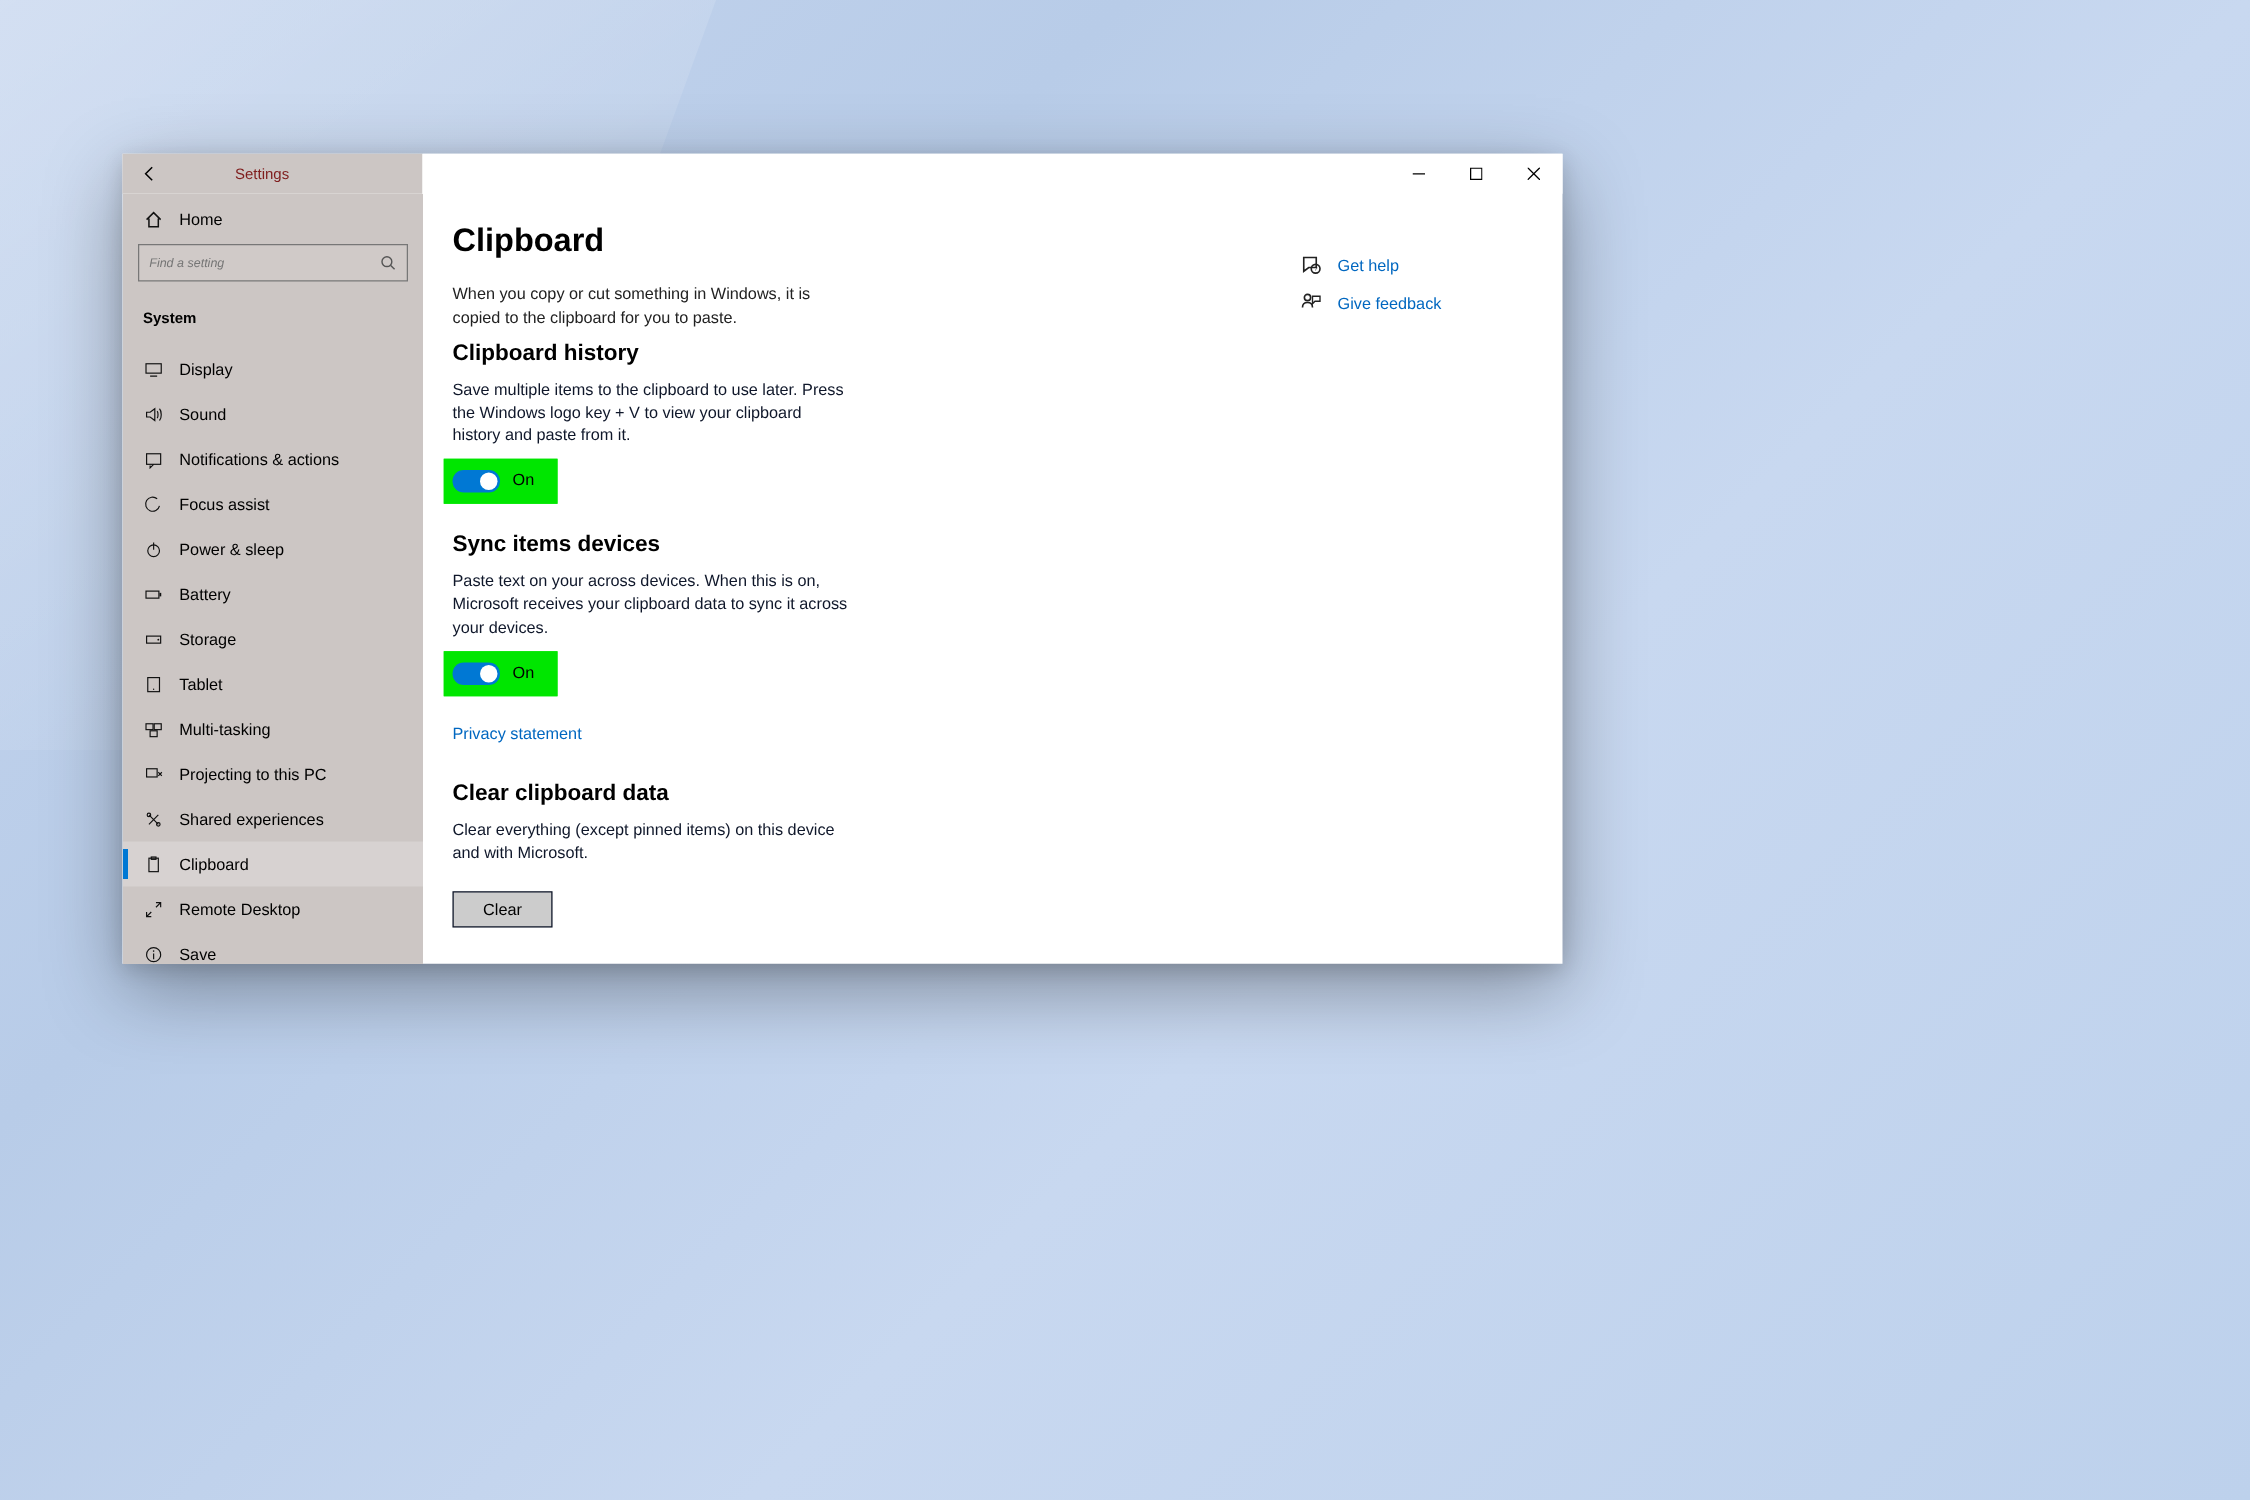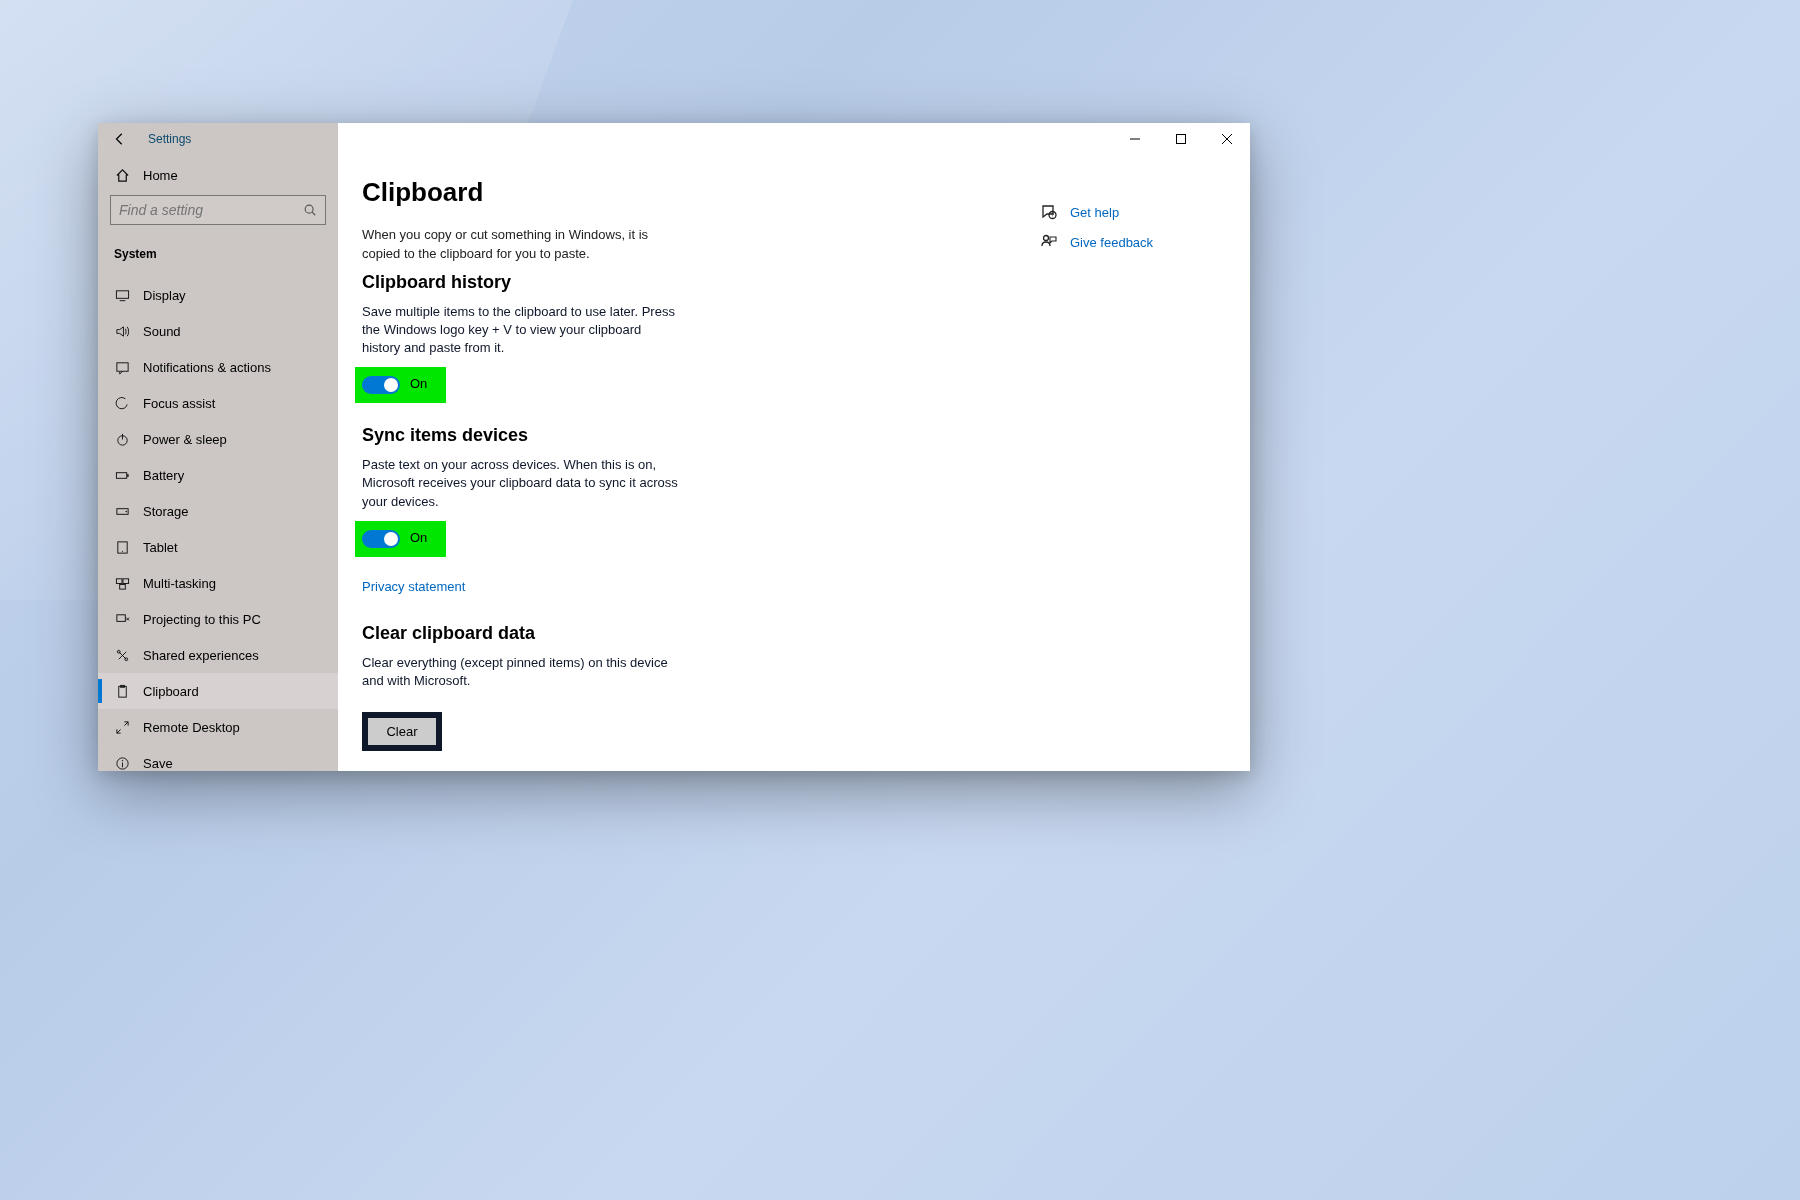--- a/index.html
+++ b/index.html
@@ -58,21 +58,22 @@
   .back-arrow {
     width: 16px;
     height: 16px;
     display: flex;
     align-items: center;
     justify-content: center;
     cursor: pointer;
   }
   .titlebar-title {
     font-size: 12px;
-    color: #0c4a6e;
+    color: #7f1d1d;
+    margin-left: 40px;
   }
   .window-controls {
     display: flex;
     height: 100%;
   }
   .wc-btn {
     width: 46px;
     height: 100%;
     display: flex;
     align-items: center;
@@ -118,21 +119,21 @@
     height: 30px;
     border: 1px solid #777;
     background: rgba(255,255,255,0.08);
     padding: 0 8px;
   }
   .search-box input {
     flex: 1;
     border: none;
     background: transparent;
     outline: none;
-    font-size: 14px;
+    font-size: 10px;
     font-style: italic;
     color: #555;
   }
   .search-box .sicon {
     width: 14px;
     height: 14px;
     color: #555;
   }
   .category-header {
     font-size: 12px;
@@ -241,21 +242,21 @@
   }
   .clear-btn {
     display: inline-block;
     width: 80px;
     text-align: center;
     padding: 6px 0;
     background: #ccc;
     font-size: 13px;
     cursor: pointer;
     margin-top: 12px;
-    border: 6px solid #0f172a;
+    border: 1px solid #0f172a;
   }
   .aside {
     position: absolute;
     right: 40px;
     top: 48px;
     width: 170px;
   }
   .aside-row {
     display: flex;
     align-items: center;

